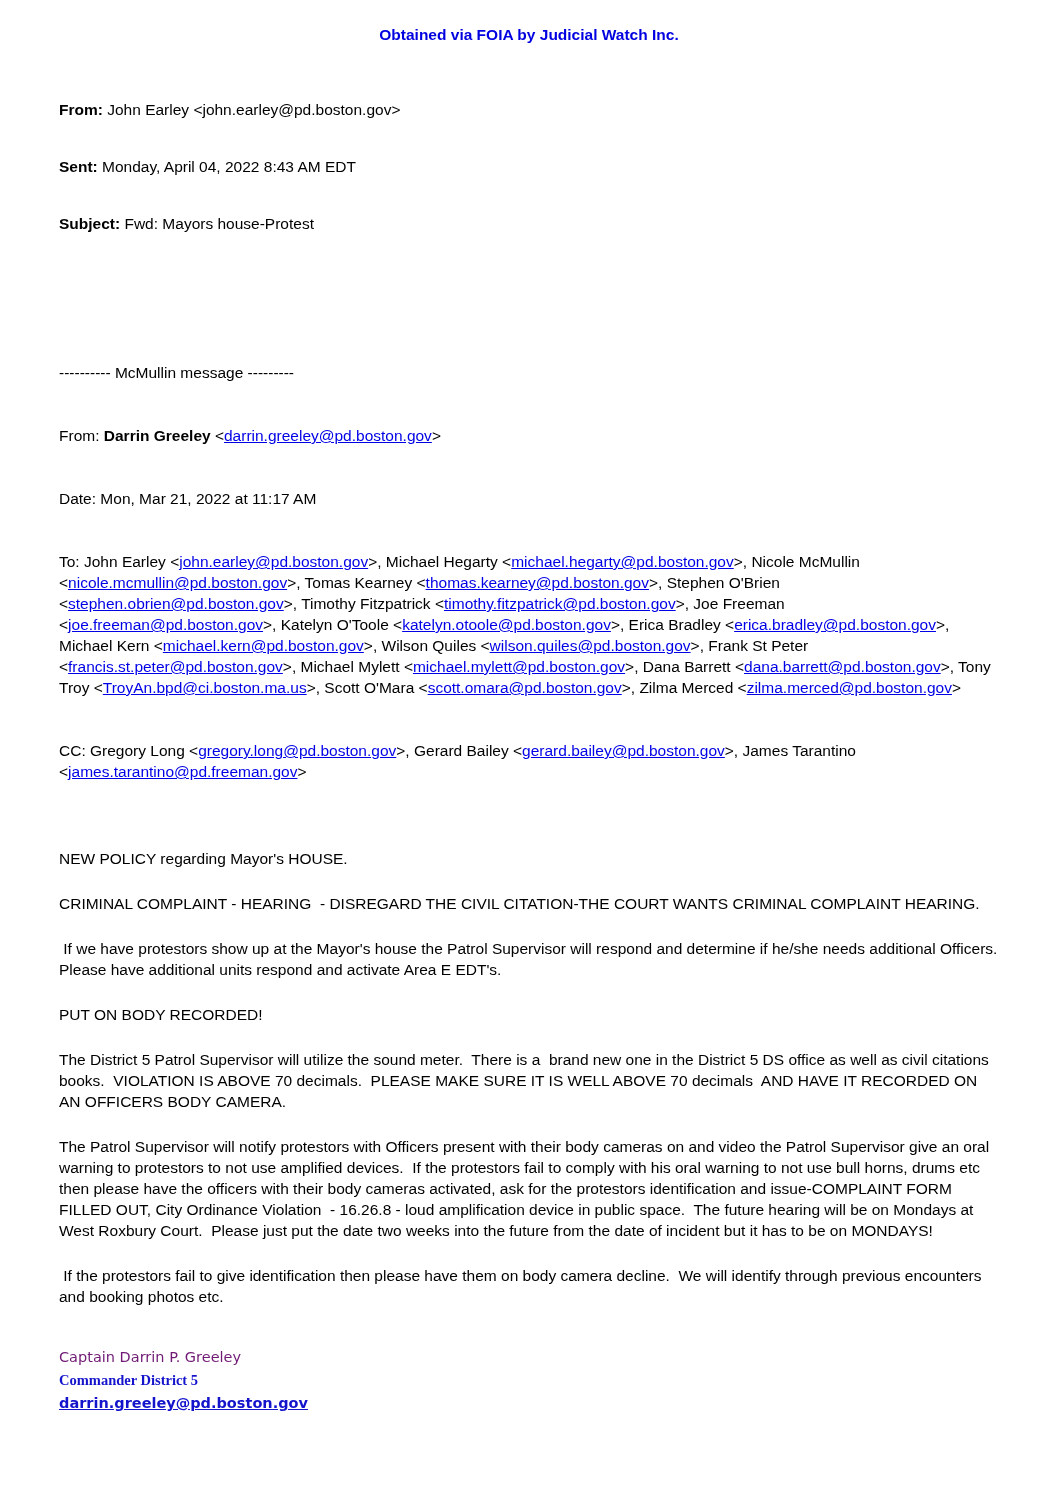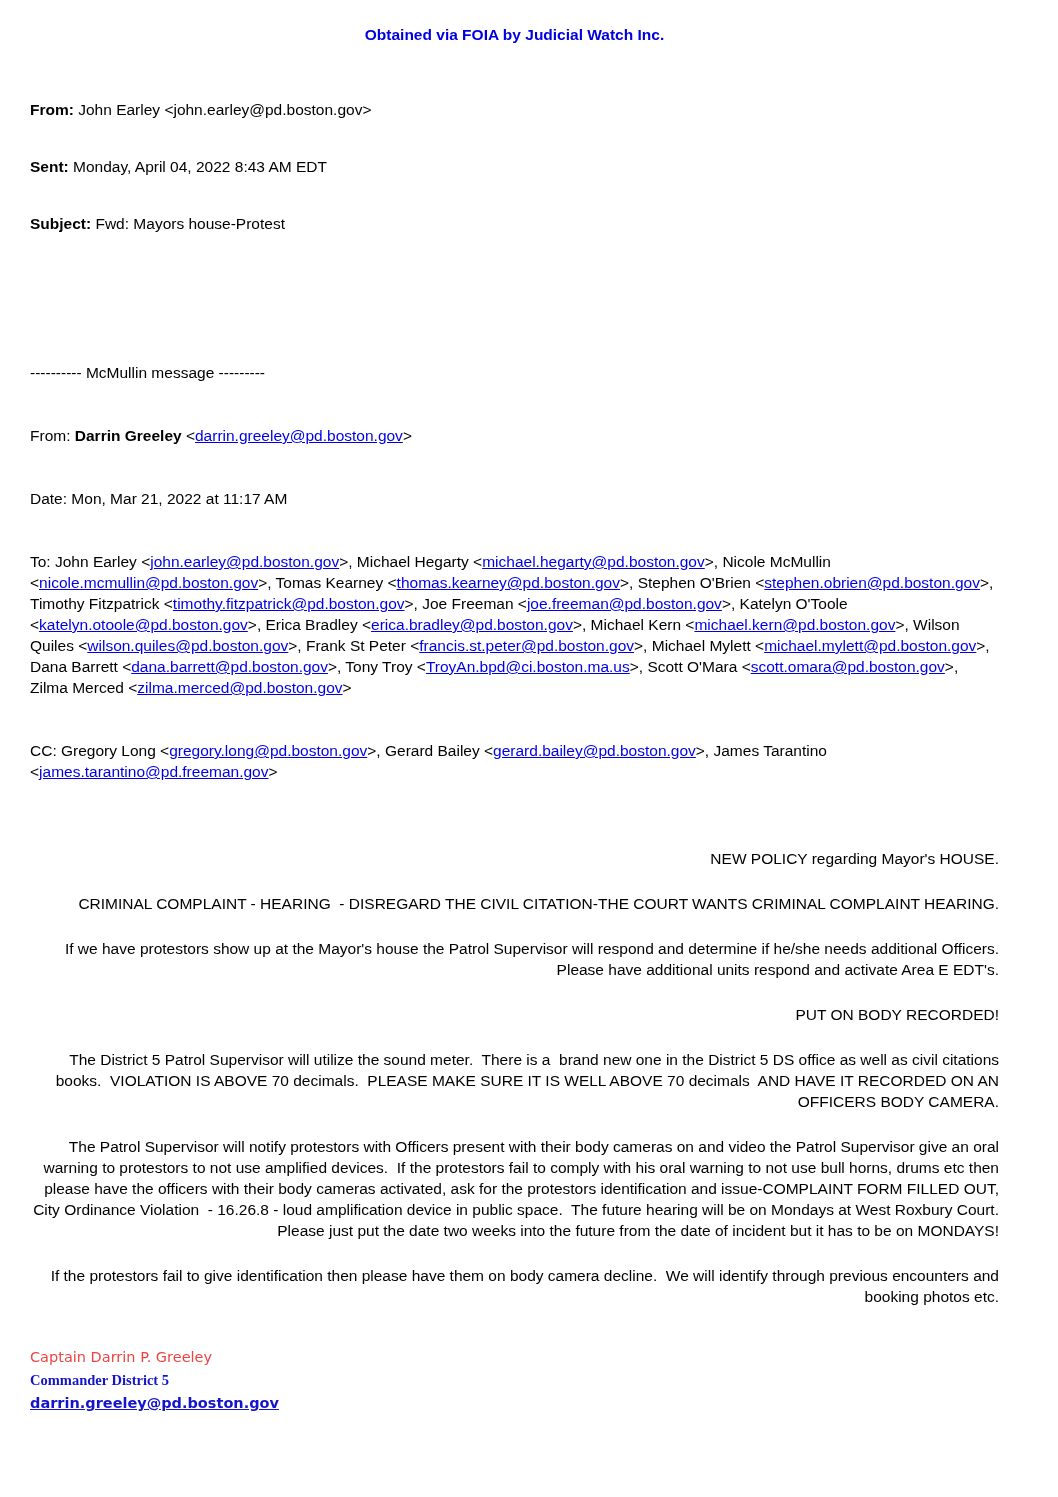--- a/index.html
+++ b/index.html
@@ -1,48 +1,48 @@
 <!DOCTYPE html>
 <html><head>
 <meta charset="utf-8">
 <style>
   html, body { margin: 0; padding: 0; background: #ffffff; }
   .page {
     position: relative;
     width: 1058px;
     height: 1497px;
     box-sizing: border-box;
-    padding: 24px 59px 0 30px;
+    padding: 24px 59px 0 59px;
     background: #ffffff;
     font-family: "Liberation Sans", sans-serif;
     font-size: 15.5px;
     color: #000000;
     overflow: hidden;
   }
   .banner {
     text-align: center;
     font-weight: bold;
     color: #0000e0;
     line-height: 21px;
     margin-bottom: 17px;
   }
   .hdr { line-height: 19px; white-space: pre-wrap; }
   .hdr .lbl { font-weight: bold; }
   .fwd { margin-top: 49px; line-height: 21px; white-space: pre-wrap; }
   .lnk { color: #0000e6; text-decoration: underline; cursor: pointer; }
   .b { font-weight: bold; }
   .body-text { margin-top: 12px; line-height: 21px; }
-  .para { margin: 24px 0 0 0; white-space: pre-wrap; text-align: right; }
+  .para { margin: 24px 0 0 0; white-space: pre-wrap; }
   .sig {
     margin-top: 39px;
     font-family: "DejaVu Sans", sans-serif;
     font-size: 14.5px;
     line-height: 23px;
   }
-  .sig-name  { color: #ef4444; }
+  .sig-name  { color: #701a75; }
   .sig-title { color: #1414cc; font-weight: bold; font-family: Liberation Serif, serif; }
   .sig-email { color: #1414cc; font-weight: bold; text-decoration: underline; cursor: pointer; }
 </style>
 </head>
 <body>
 
 <div class="page">
 
   <div class="banner">Obtained via FOIA by Judicial Watch Inc.</div>
 

